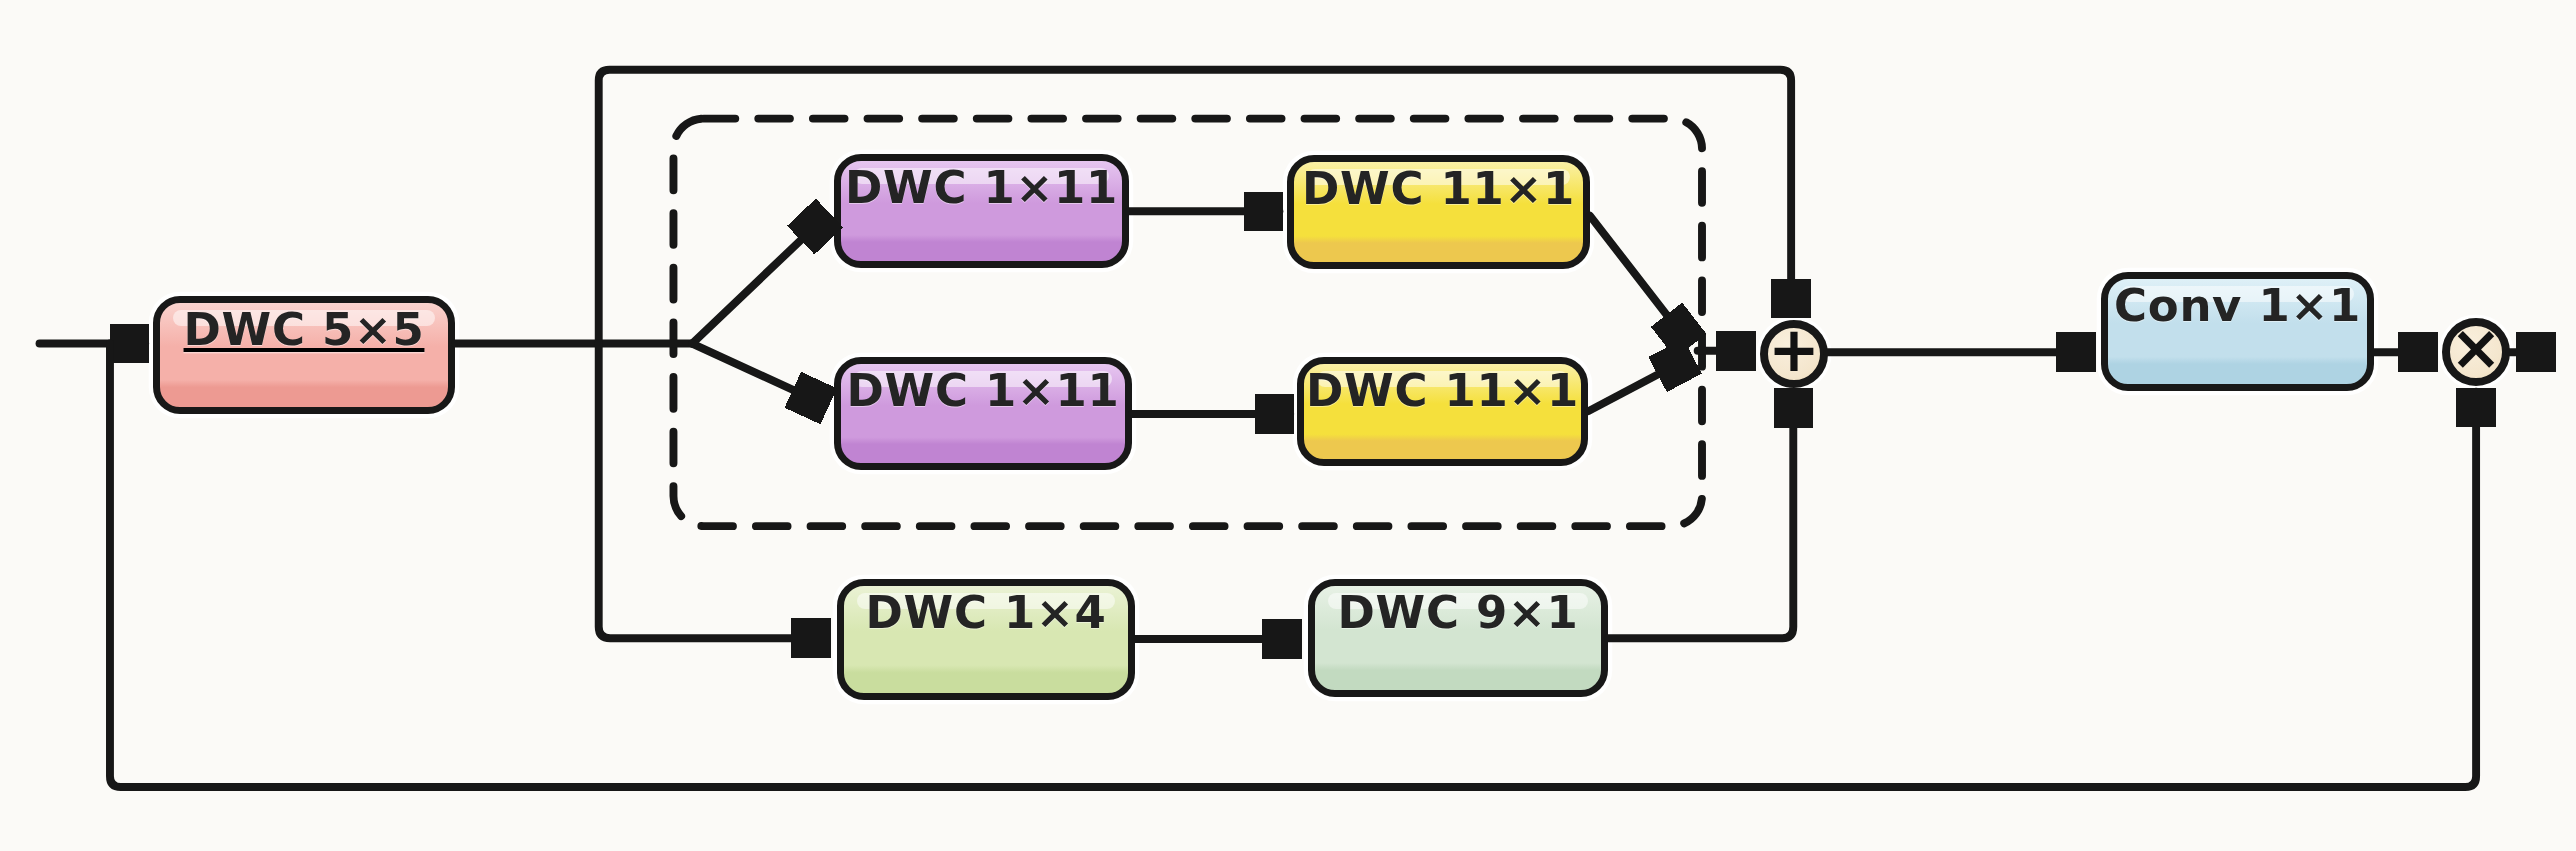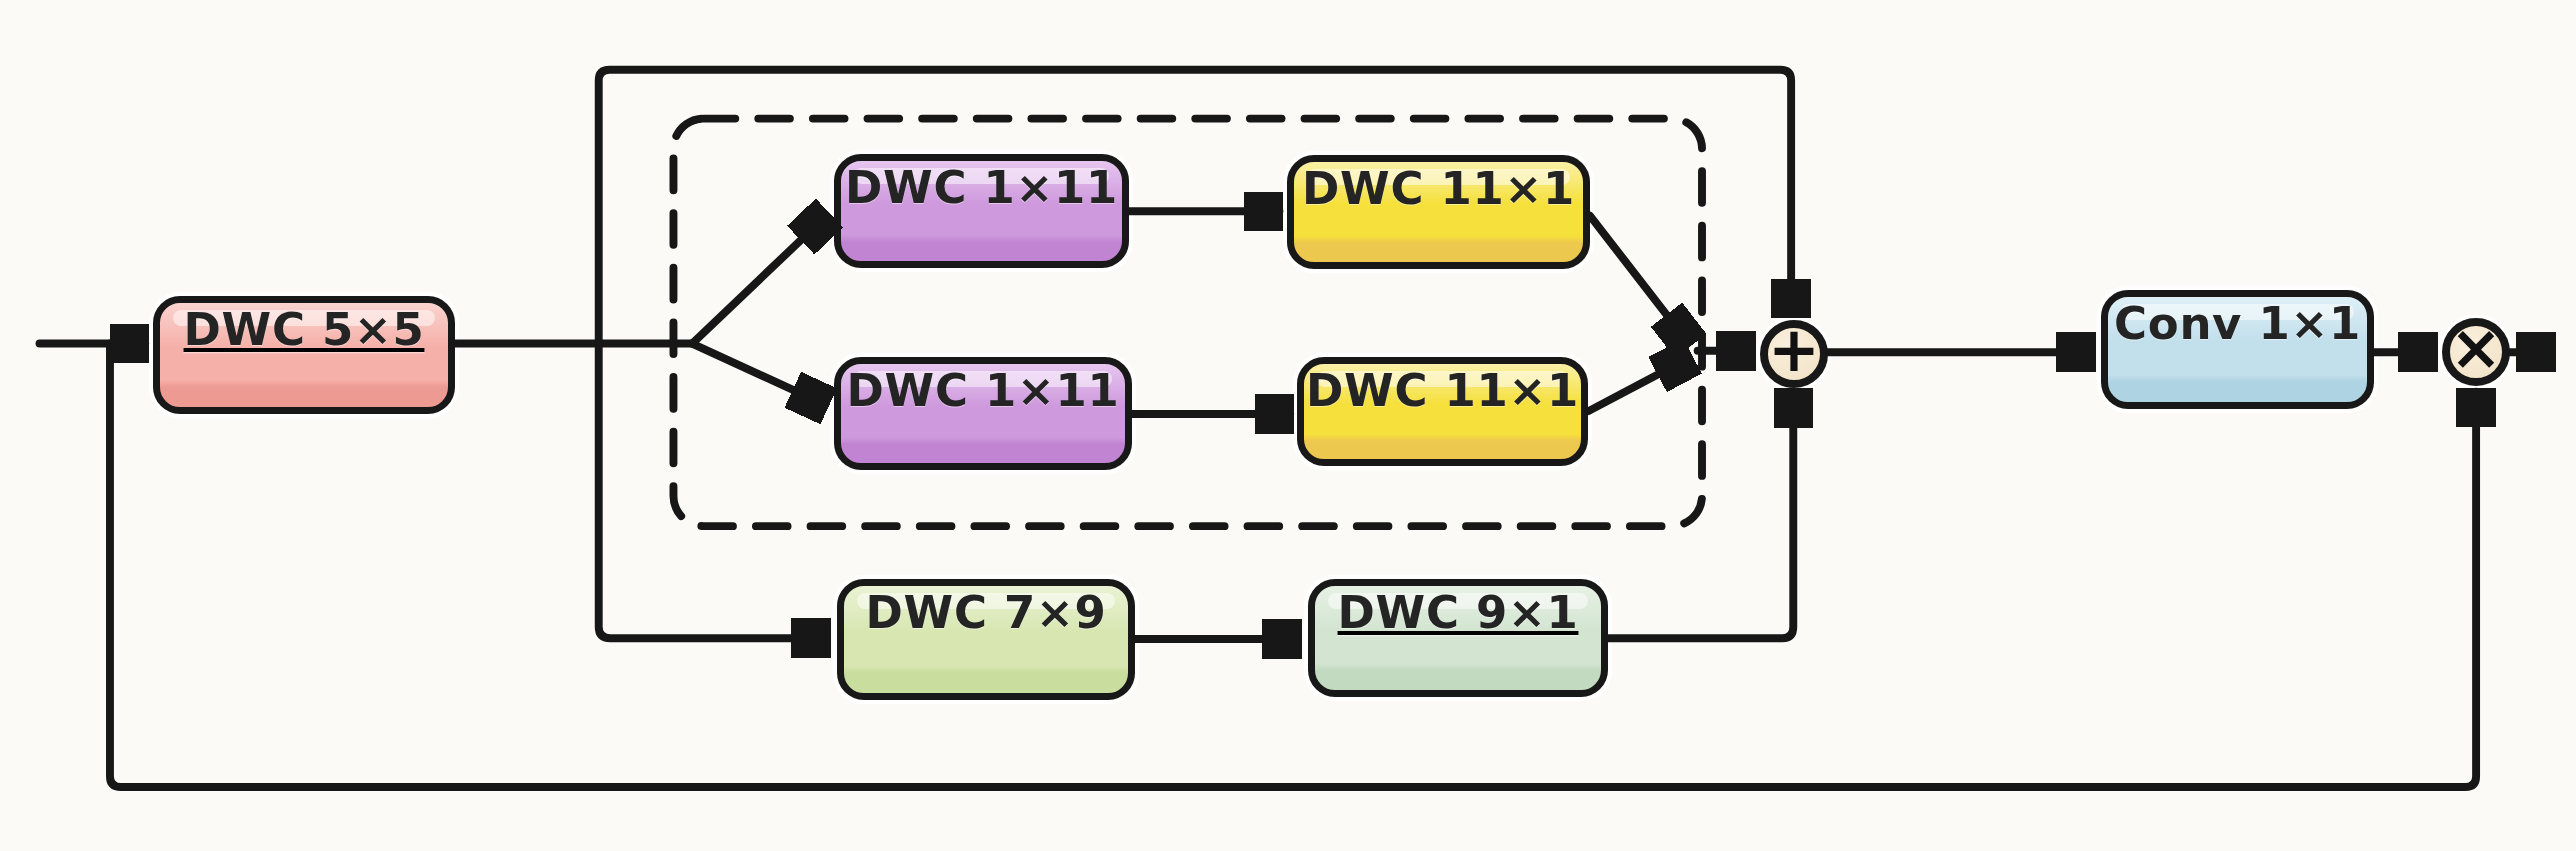--- a/index.html
+++ b/index.html
@@ -68,29 +68,29 @@
     <span class="label">DWC 1×11</span>
   </div>
 
   <div class="node" style="left: 1297px; top: 357px; width: 291px; height: 109px; --hi: #faf0a6; --base: #f5e03c; --dark: #edc84e;">
     <span class="shine"></span>
     <span class="label">DWC 11×1</span>
   </div>
 
   <div class="node" style="left: 837px; top: 579px; width: 298px; height: 121px; --hi: #eaf2d4; --base: #d8e7b2; --dark: #c9dd9e;">
     <span class="shine"></span>
-    <span class="label">DWC 7×9</span>
+    <span class="label">DWC 1×4</span>
   </div>
 
-  <div class="node" style="left: 1308px; top: 579px; width: 300px; height: 118px; text-decoration: underline; --hi: #e7f1e5; --base: #d3e5d1; --dark: #c2dac0;">
+  <div class="node" style="left: 1308px; top: 579px; width: 300px; height: 118px; --hi: #e7f1e5; --base: #d3e5d1; --dark: #c2dac0;">
     <span class="shine"></span>
     <span class="label">DWC 9×1</span>
   </div>
 
-  <div class="node" style="left: 2101px; top: 290px; width: 273px; height: 119px; --hi: #def0f7; --base: #c2dfec; --dark: #aed3e3;">
+  <div class="node" style="left: 2101px; top: 272px; width: 273px; height: 119px; --hi: #def0f7; --base: #c2dfec; --dark: #aed3e3;">
     <span class="shine"></span>
     <span class="label">Conv 1×1</span>
   </div>
 
   <div class="op" style="left: 1760px; top: 320px; --hi: #f9efdd; --base: #f4e6cd; --dark: #eedbb8;">
     <span class="sym">+</span>
   </div>
 
   <div class="op" style="left: 2442px; top: 318px; --hi: #f9efdd; --base: #f4e6cd; --dark: #eedbb8;">
     <span class="sym">×</span>

